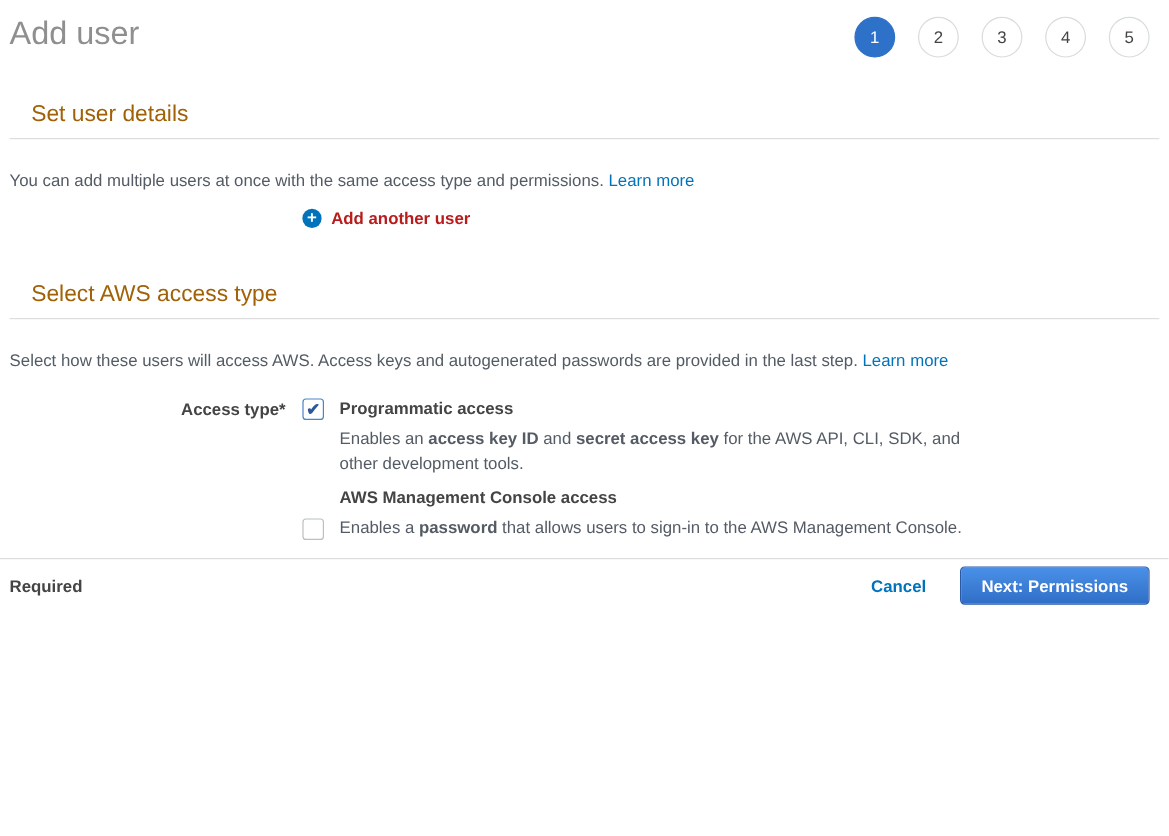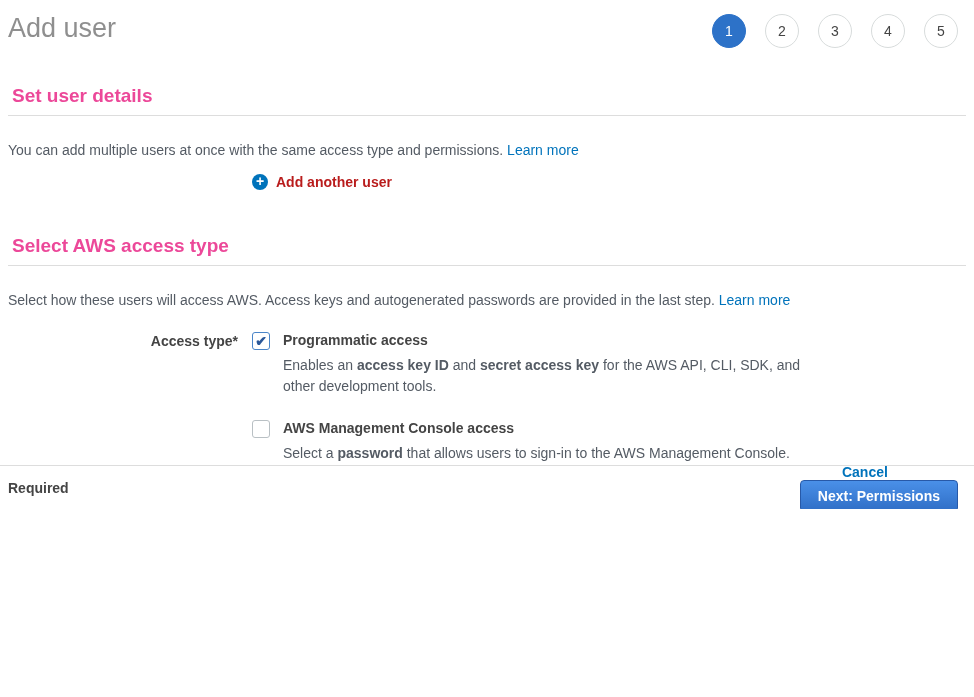--- a/index.html
+++ b/index.html
@@ -15,21 +15,21 @@
   .header { display: flex; justify-content: space-between; padding: 10px 16px 0 8px; }
   .page-title { font-size: 27px; font-weight: 400; color: #8f8f8f; line-height: 36px; margin: 0; }
   .steps { display: flex; gap: 19px; margin-top: 4px; }
   .step {
     width: 34px; height: 34px; border-radius: 50%;
     border: 1px solid #d8dcdc; background: #fff; color: #444;
     font-size: 14px; display: flex; align-items: center; justify-content: center;
   }
   .step.active { background: #2d72c8; border-color: #2d72c8; color: #fff; }
 
-  .section-h { font-size: 19px; font-weight: 700; color: #ec4899; margin: 36px 12px 0; line-height: 24px; }
+  .section-h { font-size: 19px; font-weight: 400; color: #a16207; margin: 36px 26px 0; line-height: 24px; }
   .section-h.second { margin-top: 44px; }
   .rule { border: 0; border-top: 1px solid #ddd; margin: 7px 8px 0; }
   .intro { font-size: 14px; color: #545b64; margin: 25px 8px 0; line-height: 18px; }
   a.link { color: #0073bb; text-decoration: none; cursor: pointer; }
 
   .form-row { display: flex; margin: 35px 0 0 8px; }
   .form-label { width: 230px; text-align: right; font-weight: bold; font-size: 14px; color: #444; padding-top: 8px; }
   .form-label.top { padding-top: 2px; }
   .field-col { margin-left: 14px; }
   .username-input {
@@ -41,39 +41,39 @@
   .plus-icon {
     width: 16px; height: 16px; border-radius: 50%; background: #0073bb;
     color: #fff; font-size: 14px; font-weight: bold; line-height: 15px; text-align: center;
     display: inline-block; flex: 0 0 auto;
   }
   .add-another-label { margin-left: 8px; color: #b91c1c; font-weight: bold; font-size: 14px; }
 
   .access-row { display: flex; margin: 22px 0 0 8px; }
   .options { margin-left: 14px; }
   .option { display: flex; }
-  .option + .option { margin-top: 22px; }
+  .option + .option { margin-top: 8px; align-items: flex-end; }
   .checkbox {
     width: 18px; height: 18px; border: 1px solid #b9c0c4; border-radius: 3px;
     background: #fff; margin-top: 1px; flex: 0 0 auto; cursor: pointer;
     text-align: center; line-height: 16px; font-size: 14px; font-weight: bold; color: #2b5899;
   }
   .checkbox.checked { border-color: #4a85c8; }
   .option-text { margin-left: 13px; max-width: 525px; }
   .option-title { font-weight: bold; font-size: 14px; color: #444; line-height: 18px; }
   .option-desc { margin-top: 6px; font-size: 14px; color: #545b64; line-height: 21px; }
 
   .footer {
     position: absolute; left: 0; right: 0; bottom: 0; height: 44px;
     border-top: 1px solid #ddd; background: #fff;
     display: flex; justify-content: space-between; align-items: center;
     padding: 0 16px 0 8px;
   }
   .required-label { font-weight: bold; font-size: 14px; color: #444; }
-  .footer-right { display: flex; align-items: center; flex-direction: column; }
+  .footer-right { display: flex; align-items: center; }
   .cancel-link { color: #0073bb; font-weight: bold; font-size: 14px; margin-right: 28px; cursor: pointer; }
   .next-btn {
     background: linear-gradient(#4a90e8, #2f6ec6);
     border: 1px solid #2759a8; border-radius: 4px;
     color: #fff; font-weight: bold; font-size: 14px; font-family: inherit;
     padding: 7px 17px; cursor: pointer;
   }
 </style>
 </head>
 <body>
@@ -118,21 +118,21 @@
         <div class="option-text">
           <div class="option-title">Programmatic access</div>
           <div class="option-desc"><span>Enables an </span><b>access key ID</b><span> and </span><b>secret access key</b><span> for the AWS API, CLI, SDK, and other development tools.</span></div>
         </div>
       </div>
 
       <div class="option">
         <div class="checkbox"></div>
         <div class="option-text">
           <div class="option-title">AWS Management Console access</div>
-          <div class="option-desc"><span>Select a </span><b>password</b><span> that allows users to sign-in to the AWS Management Console.</span></div>
+          <div class="option-desc"><span>Enables a </span><b>password</b><span> that allows users to sign-in to the AWS Management Console.</span></div>
         </div>
       </div>
 
     </div>
   </div>
 
   <div class="footer">
     <div class="required-label">Required</div>
     <div class="footer-right">
       <span class="cancel-link">Cancel</span>

